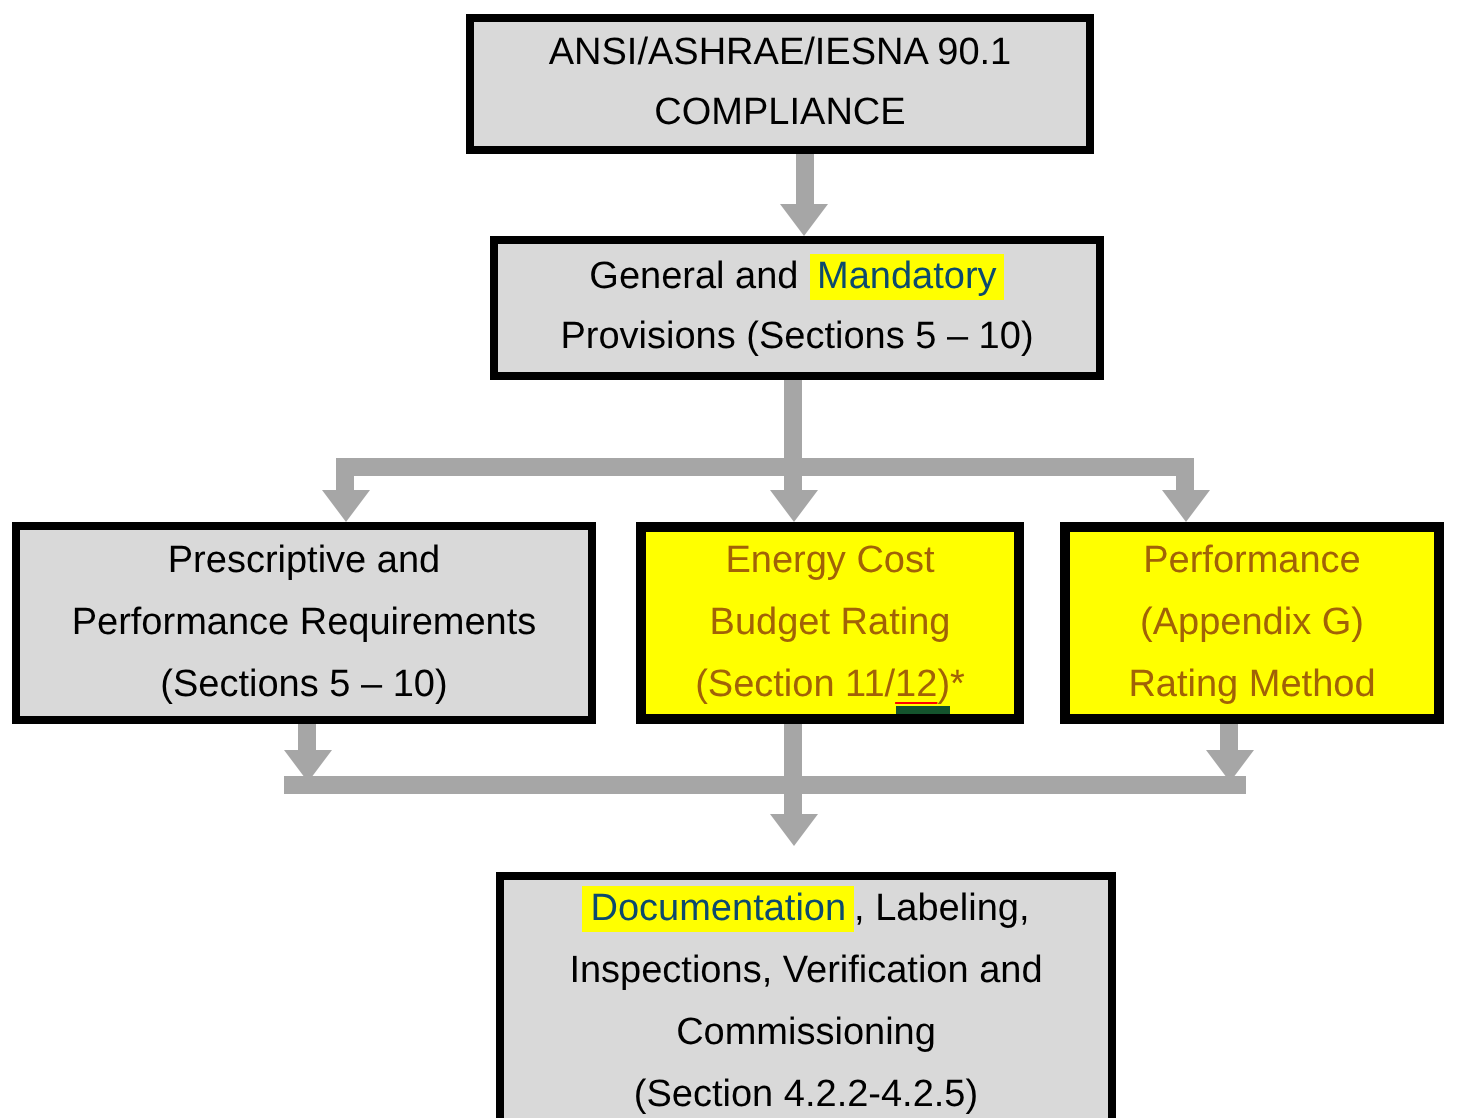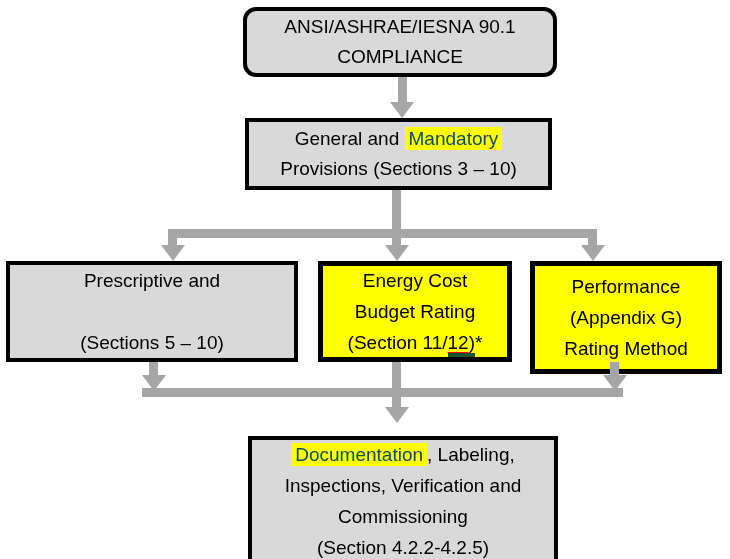--- a/index.html
+++ b/index.html
@@ -20,21 +20,21 @@
     text-align: center;
     border: 4px solid #000000;
     background: #d9d9d9;
     color: #000000;
     font-size: 19px;
     line-height: 30px;
   }
   .box.yellow {
     background: #ffff00;
     border-width: 5px;
-    color: #000000;
+    color: #a16207;
     line-height: 31px;
   }
   .box .line { white-space: nowrap; }
   .hl {
     background: #ffff00;
     color: #0c4a6e;
     padding: 1px 4px;
   }
   .lh31 { line-height: 31px; }
   .blue-under {
@@ -58,53 +58,54 @@
     border-left: 12px solid transparent;
     border-right: 12px solid transparent;
     border-top: 16px solid #a6a6a6;
   }
 </style>
 </head>
 <body>
 
 <div class="canvas">
 
-  <div class="box" style="left:243px; top:7px; width:314px; height:70px;border-radius:13px;">
+  <div class="box" style="left:233px; top:7px; width:314px; height:70px;">
     <div class="line">ANSI/ASHRAE/IESNA 90.1</div>
     <div class="line">COMPLIANCE</div>
   </div>
 
   <div class="shaft" style="left:398px; top:77px; width:9px; height:26px;"></div>
   <div class="head" style="left:390px; top:102px;"></div>
 
   <div class="box" style="left:245px; top:118px; width:307px; height:72px;">
     <div class="line"><span>General and </span><span class="hl">Mandatory</span></div>
-    <div class="line">Provisions (Sections 3 – 10)</div>
+    <div class="line">Provisions (Sections 5 – 10)</div>
   </div>
 
   <div class="shaft" style="left:392px; top:190px; width:9px; height:58px;"></div>
   <div class="bar" style="left:168px; top:229px; width:429px; height:9px;"></div>
   <div class="shaft" style="left:168px; top:229px; width:9px; height:19px;"></div>
   <div class="shaft" style="left:588px; top:229px; width:9px; height:19px;"></div>
   <div class="head" style="left:161px; top:245px;"></div>
   <div class="head" style="left:385px; top:245px;"></div>
   <div class="head" style="left:581px; top:245px;"></div>
 
   <div class="box lh31" style="left:6px; top:261px; width:292px; height:101px;justify-content:space-between;">
     <div class="line">Prescriptive and</div>
+    <div class="line">Performance Requirements</div>
     <div class="line">(Sections 5 – 10)</div>
   </div>
 
   <div class="box yellow" style="left:318px; top:261px; width:194px; height:101px;">
     <div class="line">Energy Cost</div>
     <div class="line">Budget Rating</div>
     <div class="line"><span>(Section 11/</span><span class="blue-under"><span class="red-under">12</span><span>)</span></span><span>*</span></div>
   </div>
 
-  <div class="box yellow" style="left:530px; top:261px; width:192px; height:113px;">
+  <div class="box yellow" style="left:530px; top:261px; width:192px; height:101px;">
     <div class="line">Performance</div>
     <div class="line">(Appendix G)</div>
     <div class="line">Rating Method</div>
   </div>
 
   <div class="shaft" style="left:149px; top:362px; width:9px; height:16px;"></div>
   <div class="head" style="left:142px; top:375px;"></div>
   <div class="shaft" style="left:610px; top:362px; width:9px; height:16px;"></div>
   <div class="head" style="left:603px; top:375px;"></div>
   <div class="bar" style="left:142px; top:388px; width:481px; height:9px;"></div>

